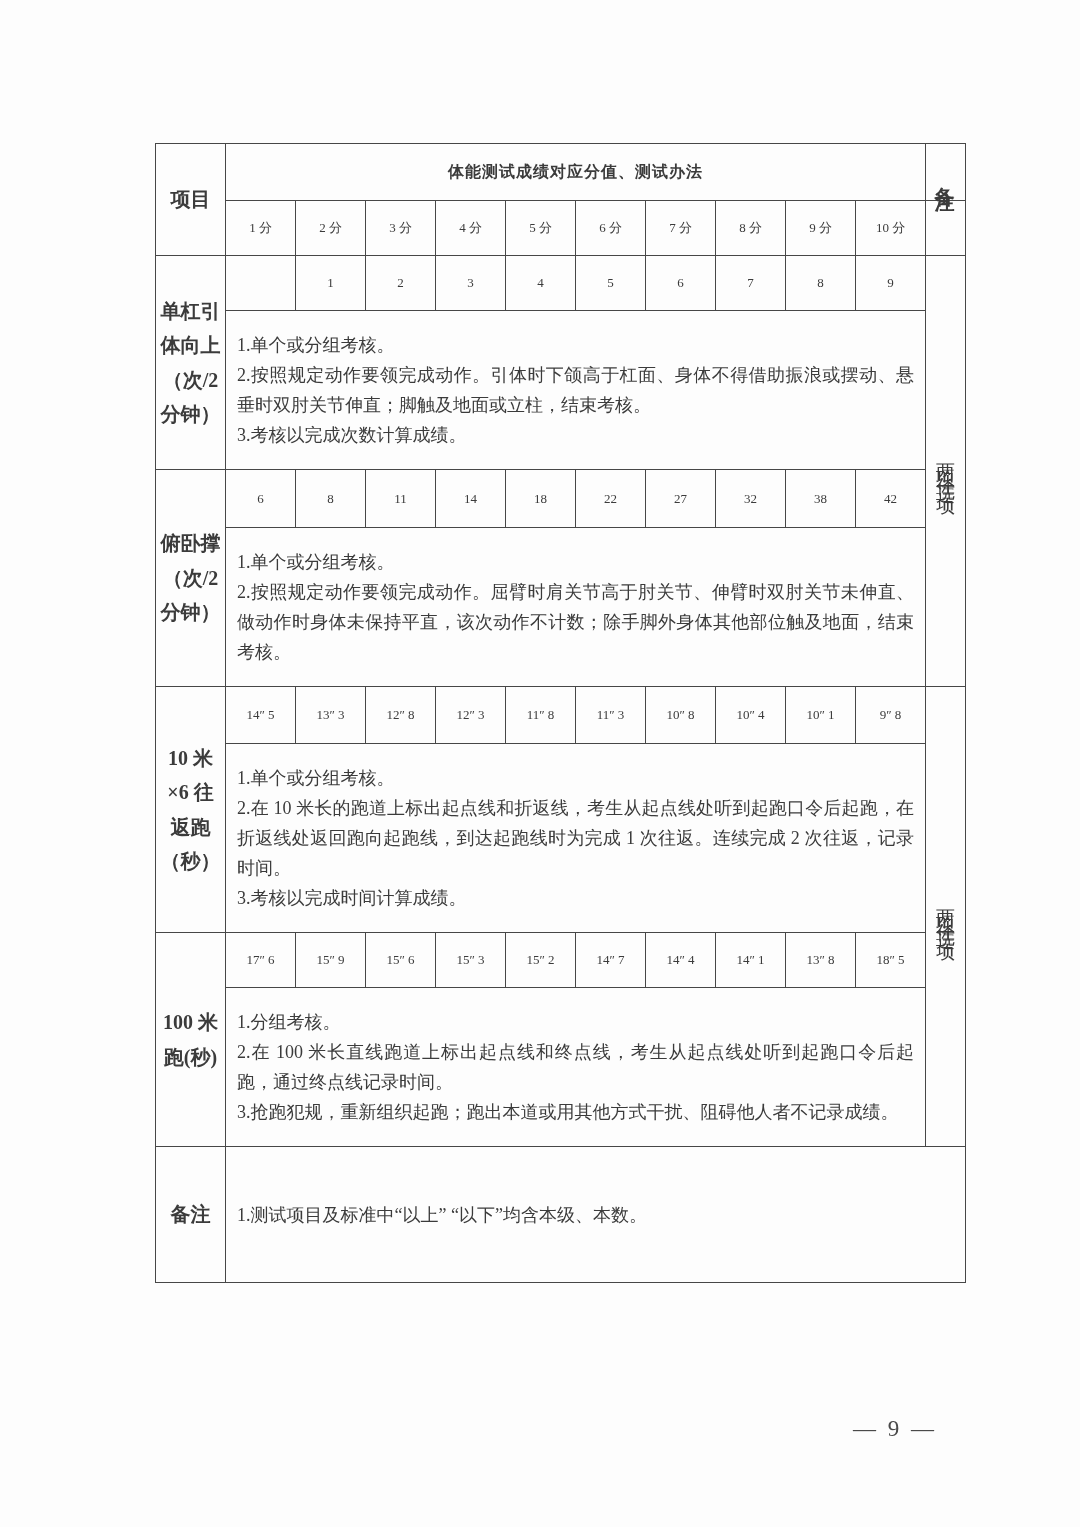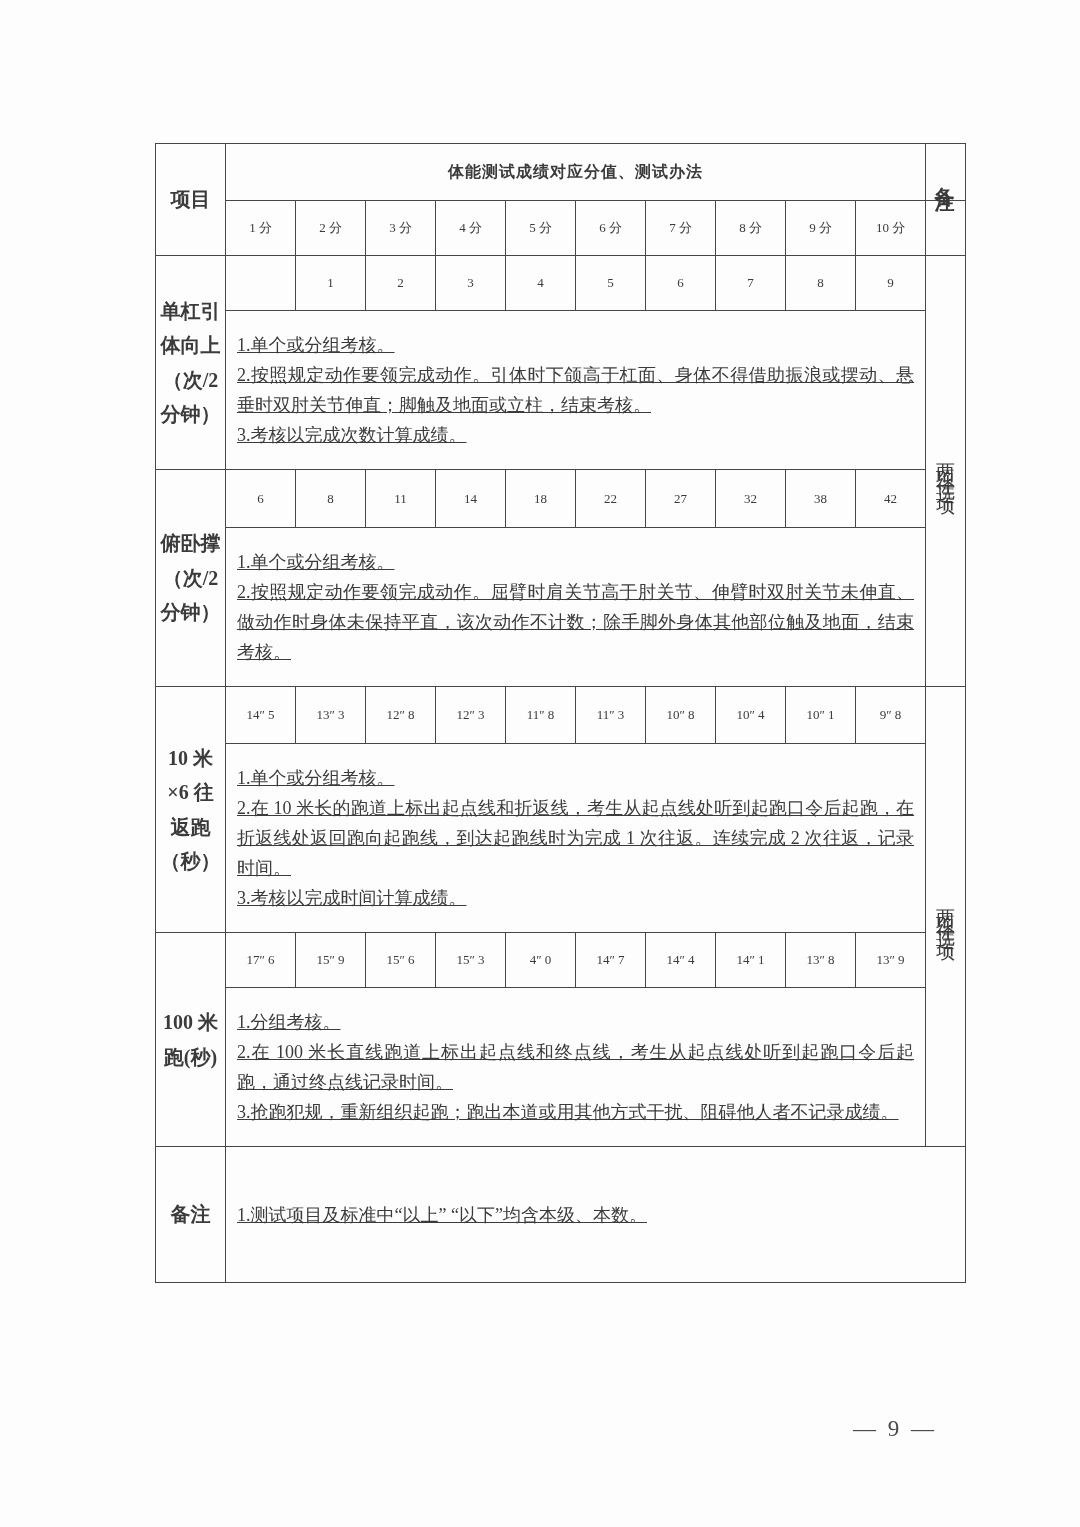--- a/index.html
+++ b/index.html
@@ -50,21 +50,20 @@
   td.score-h, td.val {
     font-size: 13px;
     text-align: center;
   }
   td.method {
     font-size: 18px;
     line-height: 30px;
     padding: 19px 11px;
     white-space: pre-line;
     text-align: justify;
-    text-decoration: underline;
   }
   td.remark-td {
     text-align: center;
   }
   .vtext {
     display: inline-block;
     writing-mode: vertical-rl;
     text-orientation: upright;
     font-size: 19px;
     letter-spacing: 7px;
@@ -196,26 +195,26 @@
 3.考核以完成时间计算成绩。</td>
     </tr>
 
     <tr class="h55">
       <td class="lbl" rowspan="2">100 米
 跑(秒)</td>
       <td class="val">17″ 6</td>
       <td class="val">15″ 9</td>
       <td class="val">15″ 6</td>
       <td class="val">15″ 3</td>
-      <td class="val">4″ 0</td>
+      <td class="val">15″ 2</td>
       <td class="val">14″ 7</td>
       <td class="val">14″ 4</td>
       <td class="val">14″ 1</td>
       <td class="val">13″ 8</td>
-      <td class="val">13″ 9</td>
+      <td class="val">18″ 5</td>
     </tr>
 
     <tr class="h145">
       <td class="method" colspan="10">1.分组考核。
 2.在 100 米长直线跑道上标出起点线和终点线，考生从起点线处听到起跑口令后起跑，通过终点线记录时间。
 3.抢跑犯规，重新组织起跑；跑出本道或用其他方式干扰、阻碍他人者不记录成绩。</td>
     </tr>
 
     <tr class="h136">
       <td class="lbl">备注</td>

